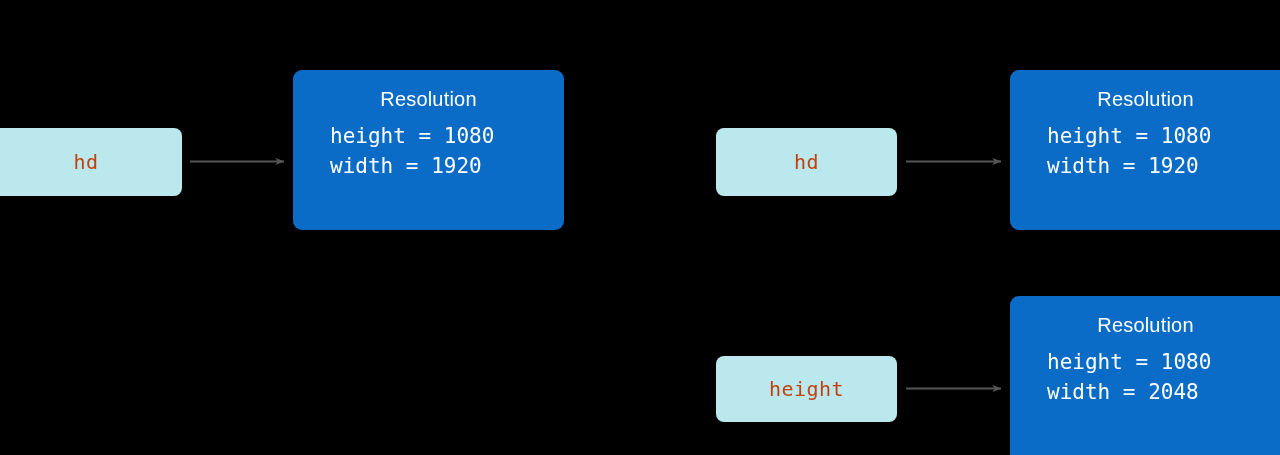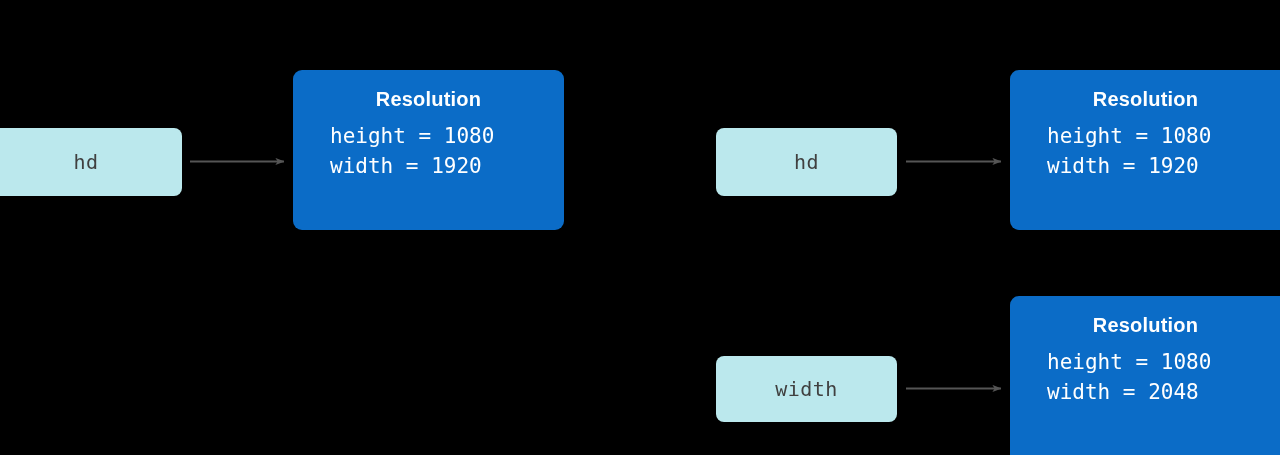--- a/index.html
+++ b/index.html
@@ -28,36 +28,36 @@
     background: #bbe8ed;
     border-radius: 8px;
     display: flex;
     align-items: center;
     justify-content: center;
     box-sizing: border-box;
   }
   .key-node .key-label {
     font-family: "DejaVu Sans Mono", "Liberation Mono", monospace;
     font-size: 20px;
-    color: #404040;
+    color: #c2410c;
     letter-spacing: 0.5px;
     line-height: 1;
   }
 
   
   .record-node {
     position: absolute;
     background: #0b6cc7;
     border-radius: 9px;
     box-sizing: border-box;
     padding: 18px 0 0 0;
   }
   .record-title {
     font-family: "Liberation Sans", sans-serif;
-    font-weight: bold;
+    font-weight: normal;
     font-size: 20px;
     color: #ffffff;
     text-align: center;
     line-height: 1.15;
     letter-spacing: 0.2px;
   }
   .record-fields {
     margin-top: 10px;
     padding-left: 37px;
   }
@@ -114,21 +114,21 @@
 
   <div class="record-node" style="left:1010px; top:70px; width:290px; height:160px;">
     <div class="record-title" style="width:271px;">Resolution</div>
     <div class="record-fields">
       <div class="record-field">height = 1080</div>
       <div class="record-field">width = 1920</div>
     </div>
   </div>
 
   <div class="key-node" style="left:716px; top:356px; width:181px; height:66px;">
-    <span class="key-label">width</span>
+    <span class="key-label">height</span>
   </div>
 
   <div class="record-node" style="left:1010px; top:296px; width:290px; height:168px;">
     <div class="record-title" style="width:271px;">Resolution</div>
     <div class="record-fields">
       <div class="record-field">height = 1080</div>
       <div class="record-field">width = 2048</div>
     </div>
   </div>
 

